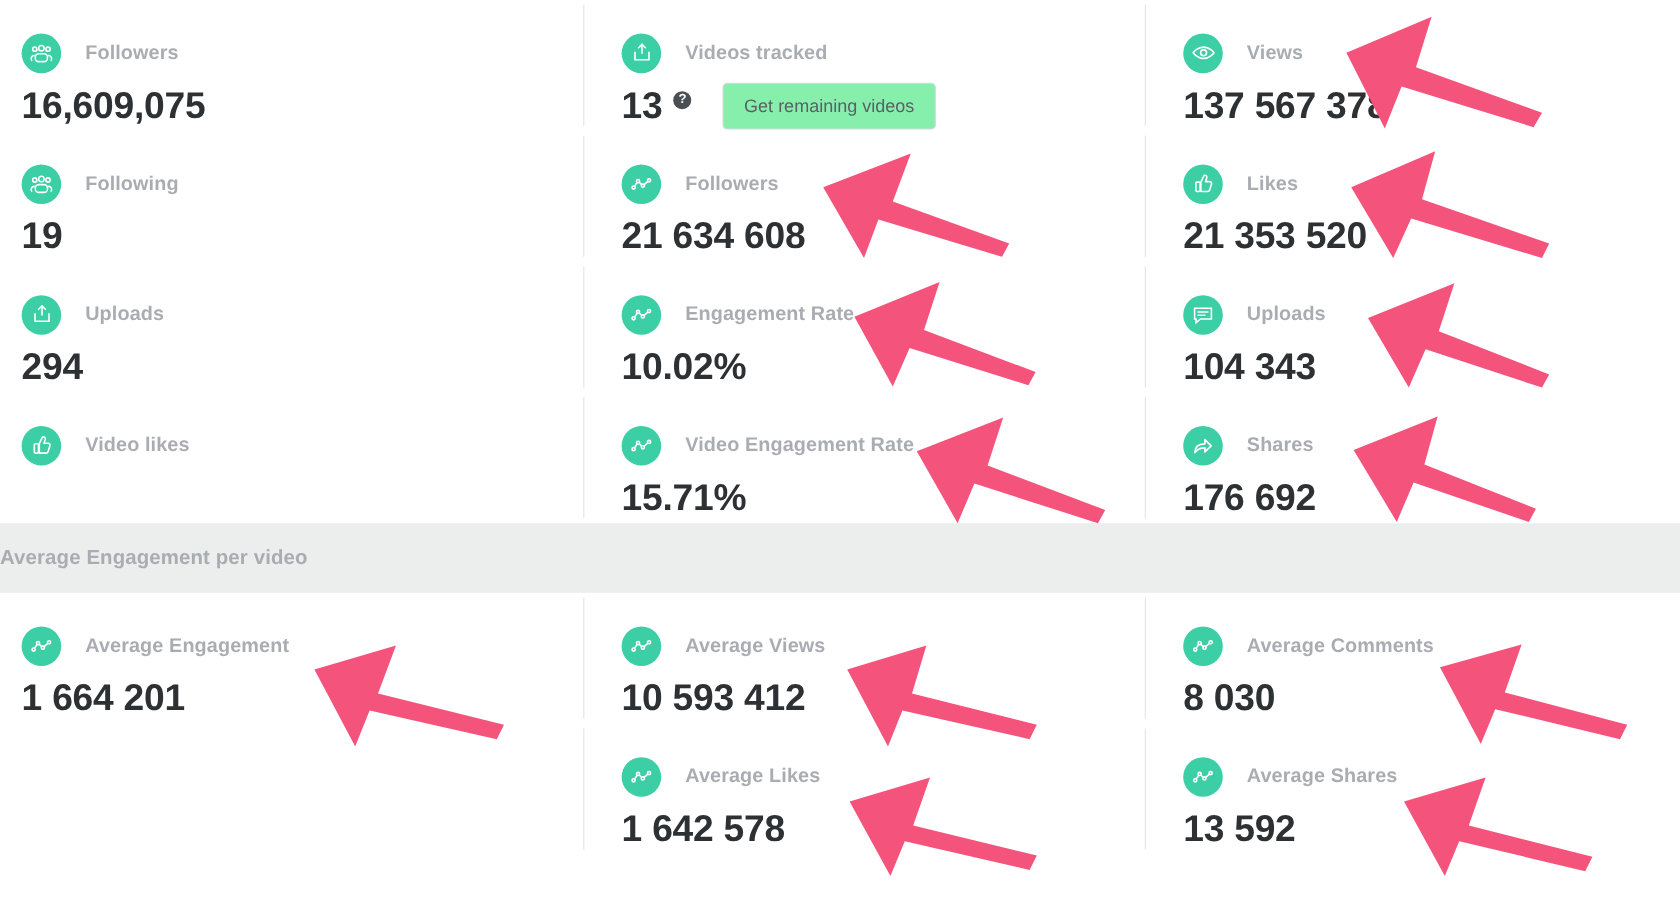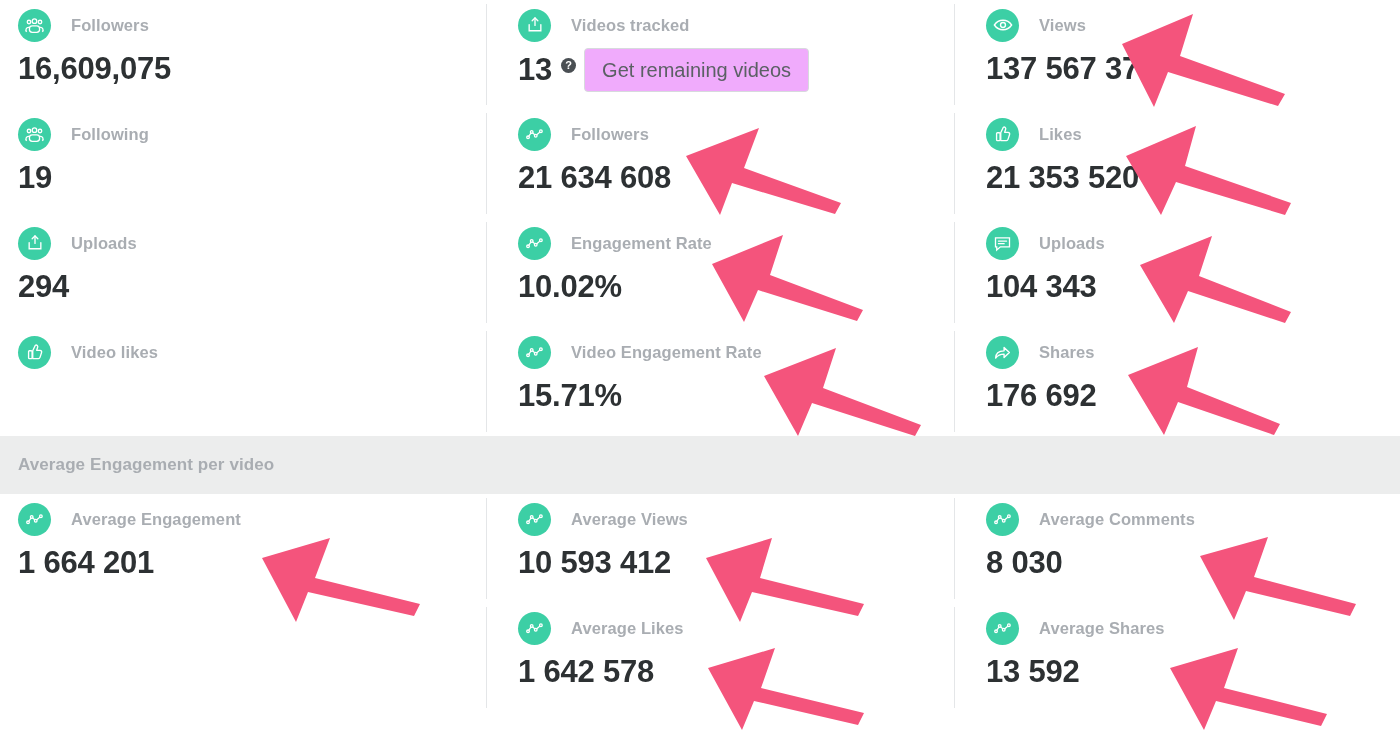--- a/index.html
+++ b/index.html
@@ -16,21 +16,21 @@
   .stats-grid{
     position:relative;
     display:grid;
     grid-template-columns:486px 468px 446px;
     width:1400px;
   }
   .cell{
     position:relative;
     box-sizing:border-box;
     height:109px;
-    padding:9px 0 0 18px;
+    padding:28px 0 0 18px;
   }
   .col-mid .cell, .col-right .cell{ padding-left:32px; }
 
   
   .col-mid .cell:before,
   .col-right .cell:before{
     content:"";
     position:absolute;
     left:0; top:4px; bottom:4px;
     width:1px;
@@ -78,41 +78,40 @@
     border-radius:50%;
     background:#4a4f53;
     color:#fff;
     font-size:11px;
     font-weight:700;
     margin-left:9px;
     margin-bottom:10px;
     font-family:"Liberation Sans",sans-serif;
   }
   .ghost-btn{
-    margin-left:8px;
+    margin-left:26px;
     border:1px solid #d7dadd;
     border-radius:4px;
-    background:#f0abfc;
+    background:#86efac;
     color:#5b6064;
-    font-size:20px;
+    font-size:15px;
     font-family:"Liberation Sans",sans-serif;
     padding:11px 17px;
     line-height:1;
     cursor:pointer;
     white-space:nowrap;
     font-weight:400;
   }
 
   
   .section-band{
     background:#eceded;
     height:58px;
     display:flex;
     align-items:center;
-    padding-left:18px;
     box-sizing:border-box;
     width:1400px;
   }
   .section-band .t{
     font-size:17px;
     font-weight:700;
     color:#a9adb2;
     letter-spacing:.1px;
   }
 

